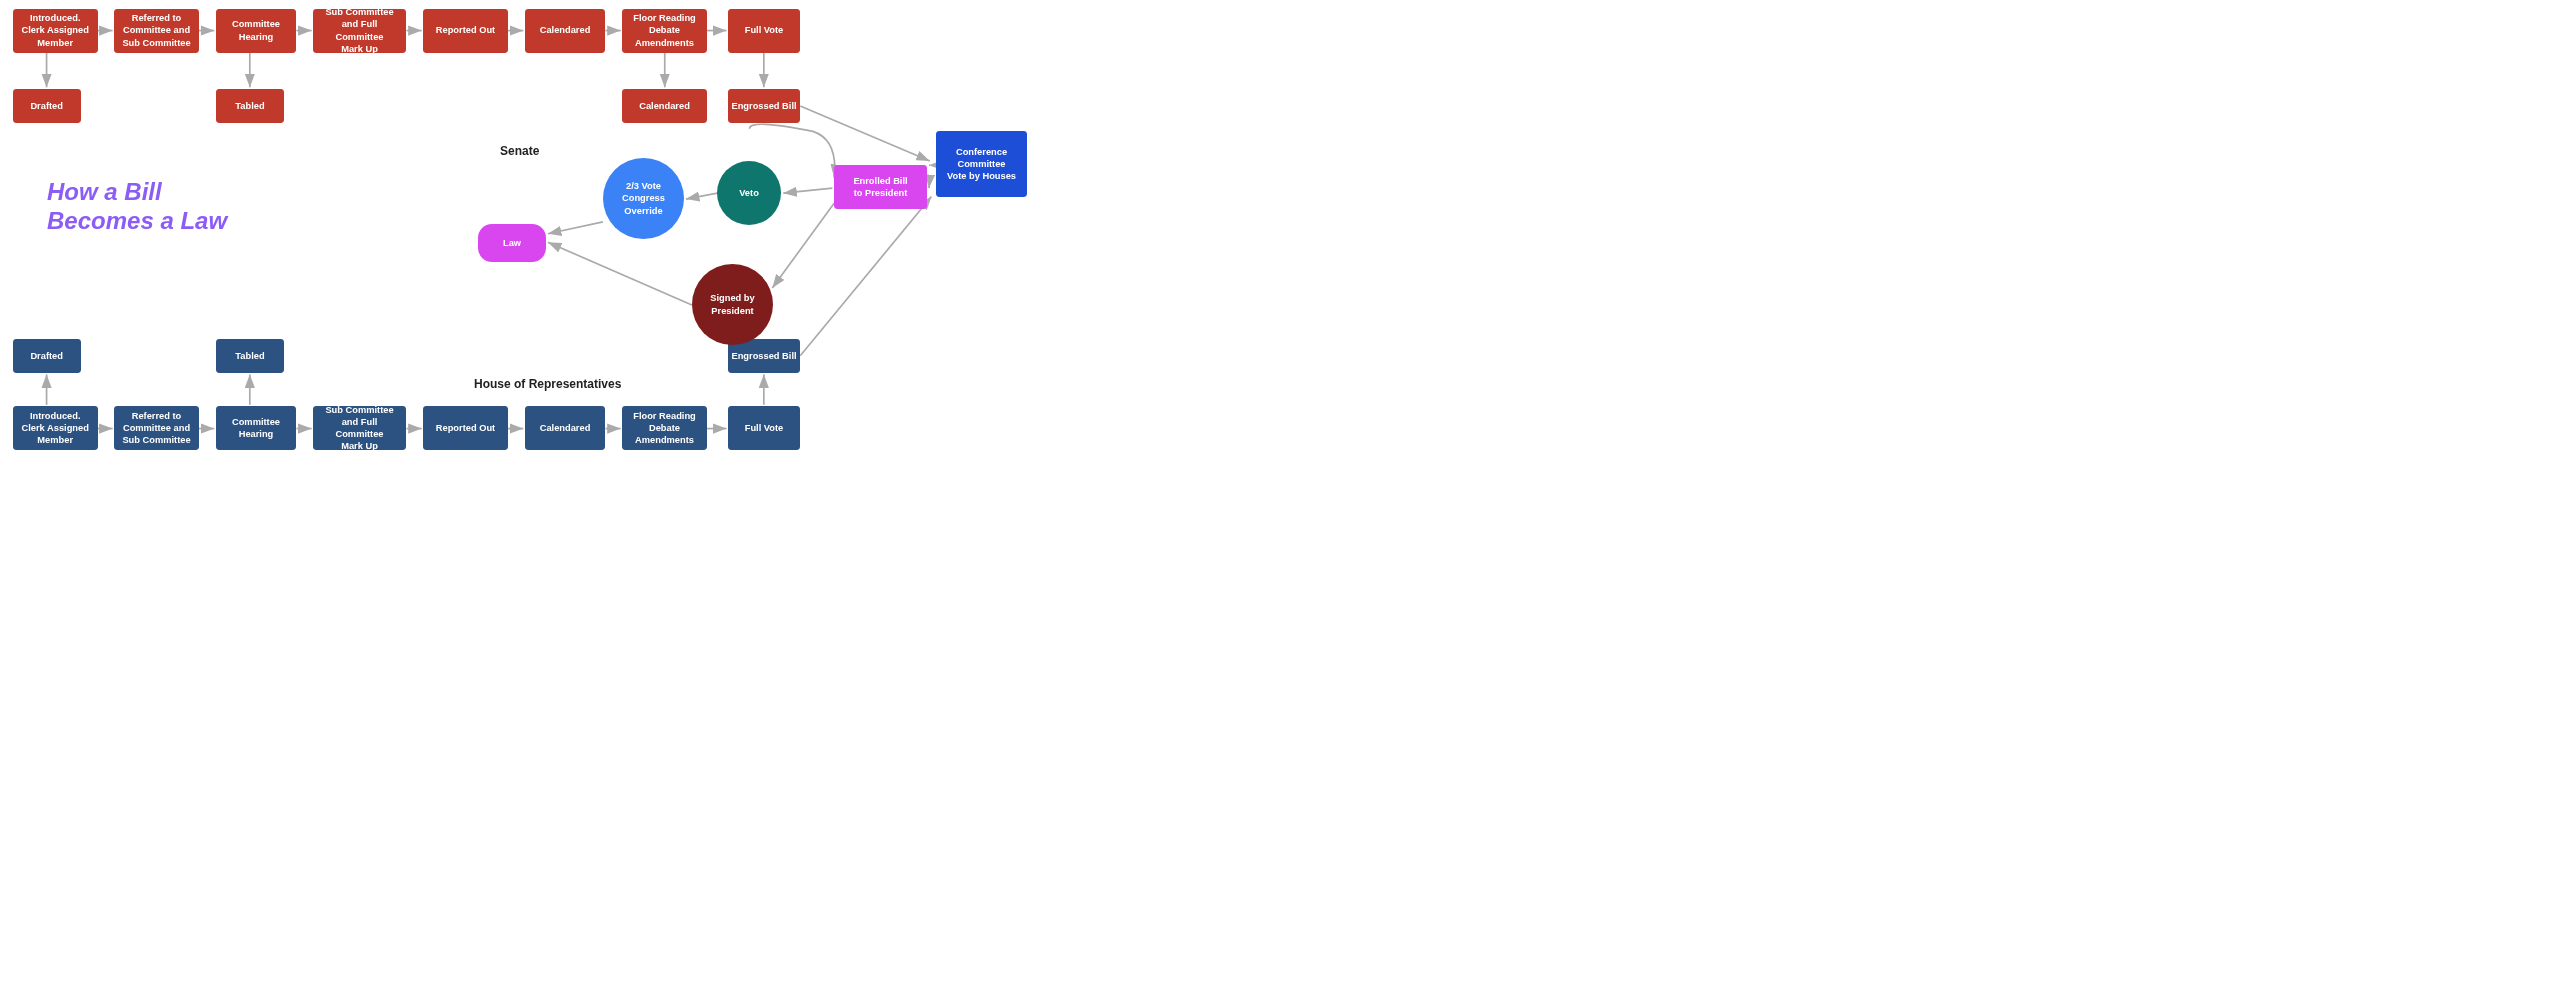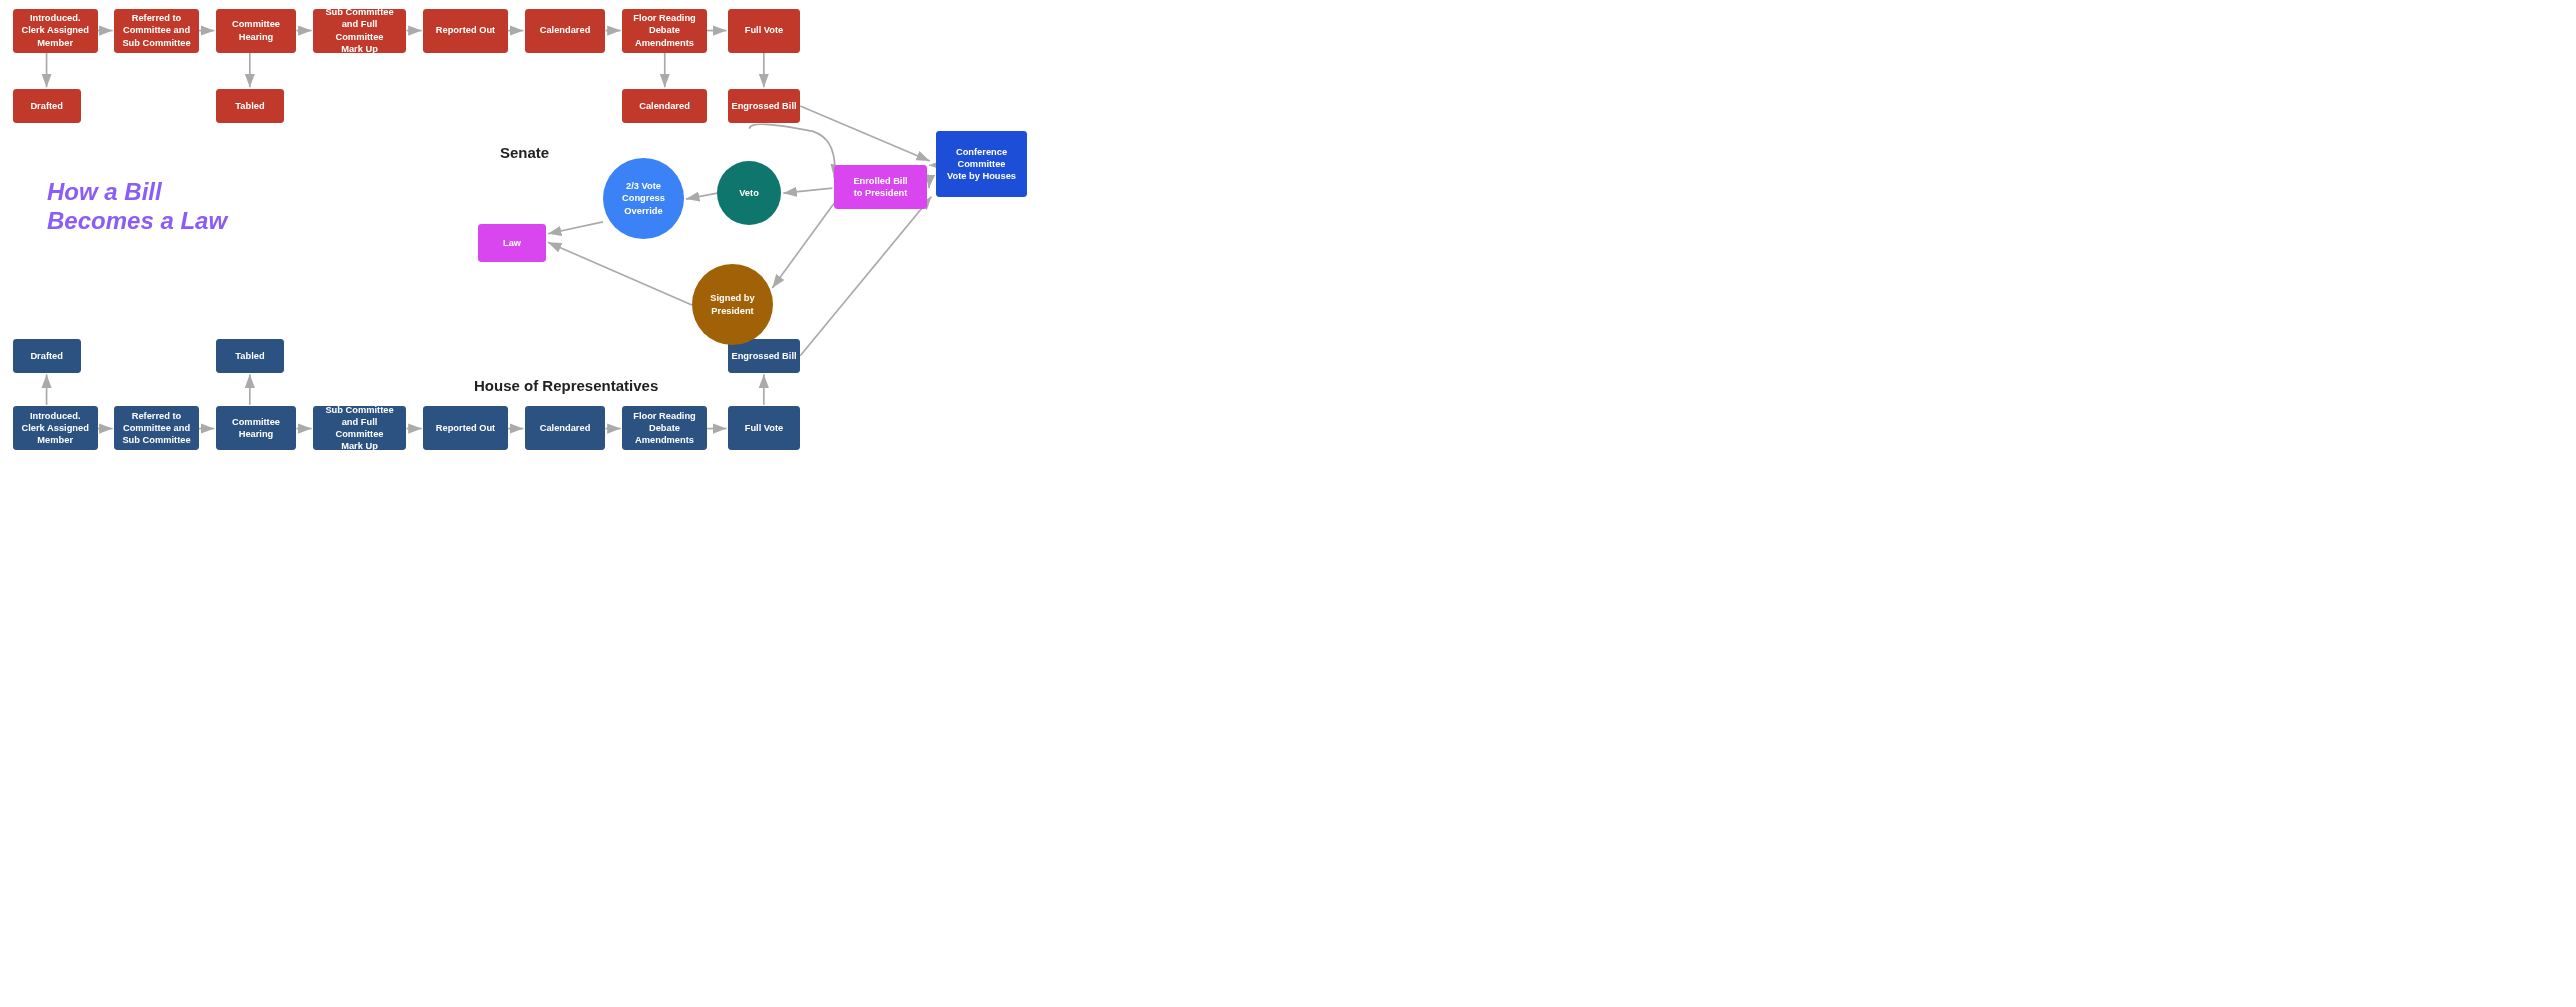--- a/index.html
+++ b/index.html
@@ -41,21 +41,21 @@
       align-items: center;
       justify-content: center;
       text-align: center;
       font-weight: bold;
       font-size: 9.3px;
       line-height: 1.3;
       color: #fff;
     }
     .circle-purple { background-color: #3b82f6; }
     .circle-orange { background-color: #0f766e; }
-    .circle-signed { background-color: #a16207; }
+    .circle-signed { background-color: #7f1d1d; }
     
     svg.arrows {
       position: absolute;
       top: 0; left: 0;
       width: 1288px;
       height: 504px;
       pointer-events: none;
     }
     svg.arrows line, svg.arrows polyline, svg.arrows path {
       stroke: #aaa;
@@ -66,21 +66,21 @@
     .title {
       position: absolute;
       font-size: 24px;
       font-weight: bold;
       line-height: 1.2;
       color: #8b5cf6;
       font-style: italic;
     }
     .section-label {
       position: absolute;
-      font-size: 15px;
+      font-size: 12px;
       font-weight: bold;
       color: #222;
     }
   </style>
 </head>
 <body>
 
 <div class="diagram">
 
   <div class="title" style="left:47px; top:178px;">How a Bill<br>Becomes a Law</div>
@@ -169,20 +169,20 @@
   <div class="box blue" style="left:423px;top:406px;width:85px;height:44px;">Reported Out</div>
   <div class="box blue" style="left:525px;top:406px;width:80px;height:44px;">Calendared</div>
   <div class="box blue" style="left:622px;top:406px;width:85px;height:44px;">Floor Reading<br>Debate<br>Amendments</div>
   <div class="box blue" style="left:728px;top:406px;width:72px;height:44px;">Full Vote</div>
   <div class="box blue" style="left:12.7px;top:339px;width:68px;height:34px;">Drafted</div>
   <div class="box blue" style="left:216px;top:339px;width:68px;height:34px;">Tabled</div>
   <div class="box blue" style="left:728px;top:339px;width:72px;height:34px;">Engrossed Bill</div>
 
   <div class="box green" style="left:834px;top:165px;width:93px;height:44px;">Enrolled Bill<br>to President</div>
   <div class="box dark-red" style="left:936px;top:131px;width:91px;height:66px;">Conference<br>Committee<br>Vote by Houses</div>
-  <div class="box green" style="left:478px;top:224px;width:68px;height:38px;">Law</div>
+  <div class="box green" style="left:478px;top:224px;width:68px;height:38px;border-radius:14px;">Law</div>
 
   <div class="circle circle-orange" style="left:717px;top:161px;width:64px;height:64px;">Veto</div>
   <div class="circle circle-purple" style="left:603px;top:158px;width:81px;height:81px;">2/3 Vote<br>Congress<br>Override</div>
   <div class="circle circle-signed" style="left:692px;top:264px;width:81px;height:81px;">Signed by<br>President</div>
 
 </div>
 
 
 </body></html>

